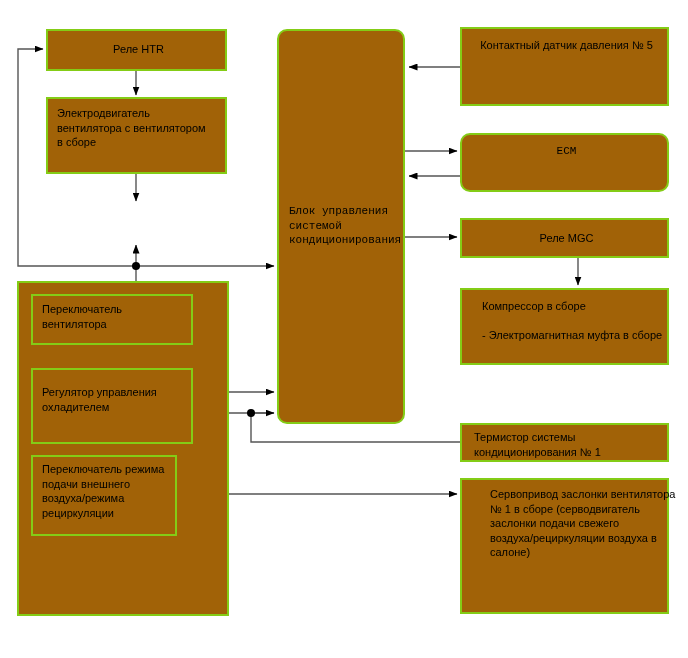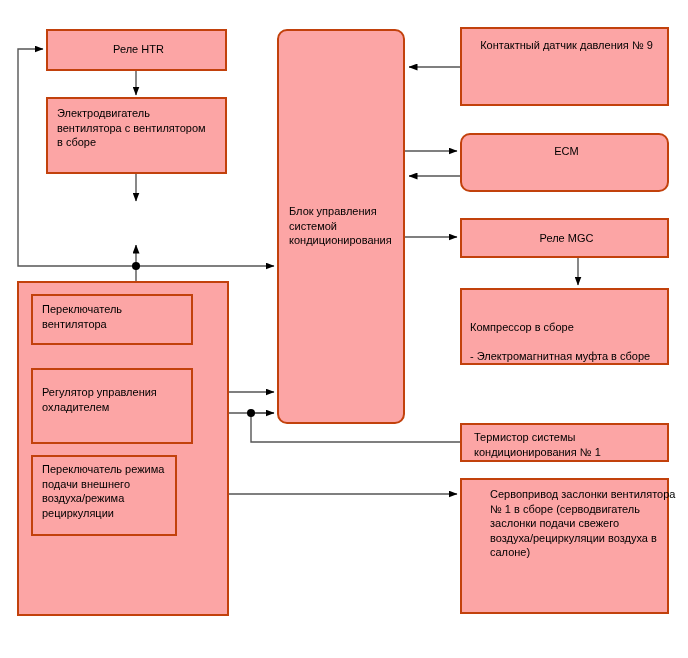--- a/index.html
+++ b/index.html
@@ -11,29 +11,30 @@
     position: relative;
     width: 688px;
     height: 658px;
     background: #ffffff;
     font-family: "Liberation Sans", "DejaVu Sans", sans-serif;
     overflow: hidden;
   }
   .node {
     position: absolute;
     box-sizing: border-box;
-    background: #fca5a5;
-    border: 2px solid #c2410c;
+    background: #a16207;
+    border: 2px solid #84cc16;
     color: #000000;
     font-size: 11px;
     line-height: 14.5px;
     white-space: pre-line;
   }
   .node.rounded {
     border-radius: 10px;
+    font-family: Liberation Mono, monospace;
   }
   .node-label {
     position: absolute;
     display: block;
     white-space: pre-line;
   }
   .pad-c {
     text-align: center;
   }
   .pad-l {
@@ -164,33 +165,33 @@
   </div>
 
 
   <div class="node rounded" style="left:277px; top:29px; width:128px; height:395px;">
     <span class="node-label pad-l" style="left:10px; top:173px; width:115px;">Блок управления
 системой
 кондиционирования</span>
   </div>
 
   <div class="node" style="left:460px; top:27px; width:209px; height:79px;">
-    <span class="node-label pad-c" style="left:0; top:9px; width:209px;">Контактный датчик давления № 9</span>
+    <span class="node-label pad-c" style="left:0; top:9px; width:209px;">Контактный датчик давления № 5</span>
   </div>
 
   <div class="node rounded" style="left:460px; top:133px; width:209px; height:59px;">
     <span class="node-label pad-c" style="left:0; top:9px; width:209px;">ECM</span>
   </div>
 
   <div class="node" style="left:460px; top:218px; width:209px; height:40px;">
     <span class="node-label pad-c" style="left:0; top:11px; width:209px;">Реле MGC</span>
   </div>
 
   <div class="node" style="left:460px; top:288px; width:209px; height:77px;">
-    <span class="node-label pad-l" style="left:8px; top:9px; width:190px;margin-top:21px;">Компрессор в сборе
+    <span class="node-label pad-l" style="left:20px; top:9px; width:190px;">Компрессор в сборе
 
 - Электромагнитная муфта в сборе</span>
   </div>
 
   <div class="node" style="left:460px; top:423px; width:209px; height:39px;">
     <span class="node-label pad-l" style="left:12px; top:5px; width:190px;">Термистор системы
 кондиционирования № 1</span>
   </div>
 
   <div class="node" style="left:460px; top:478px; width:209px; height:136px;">

